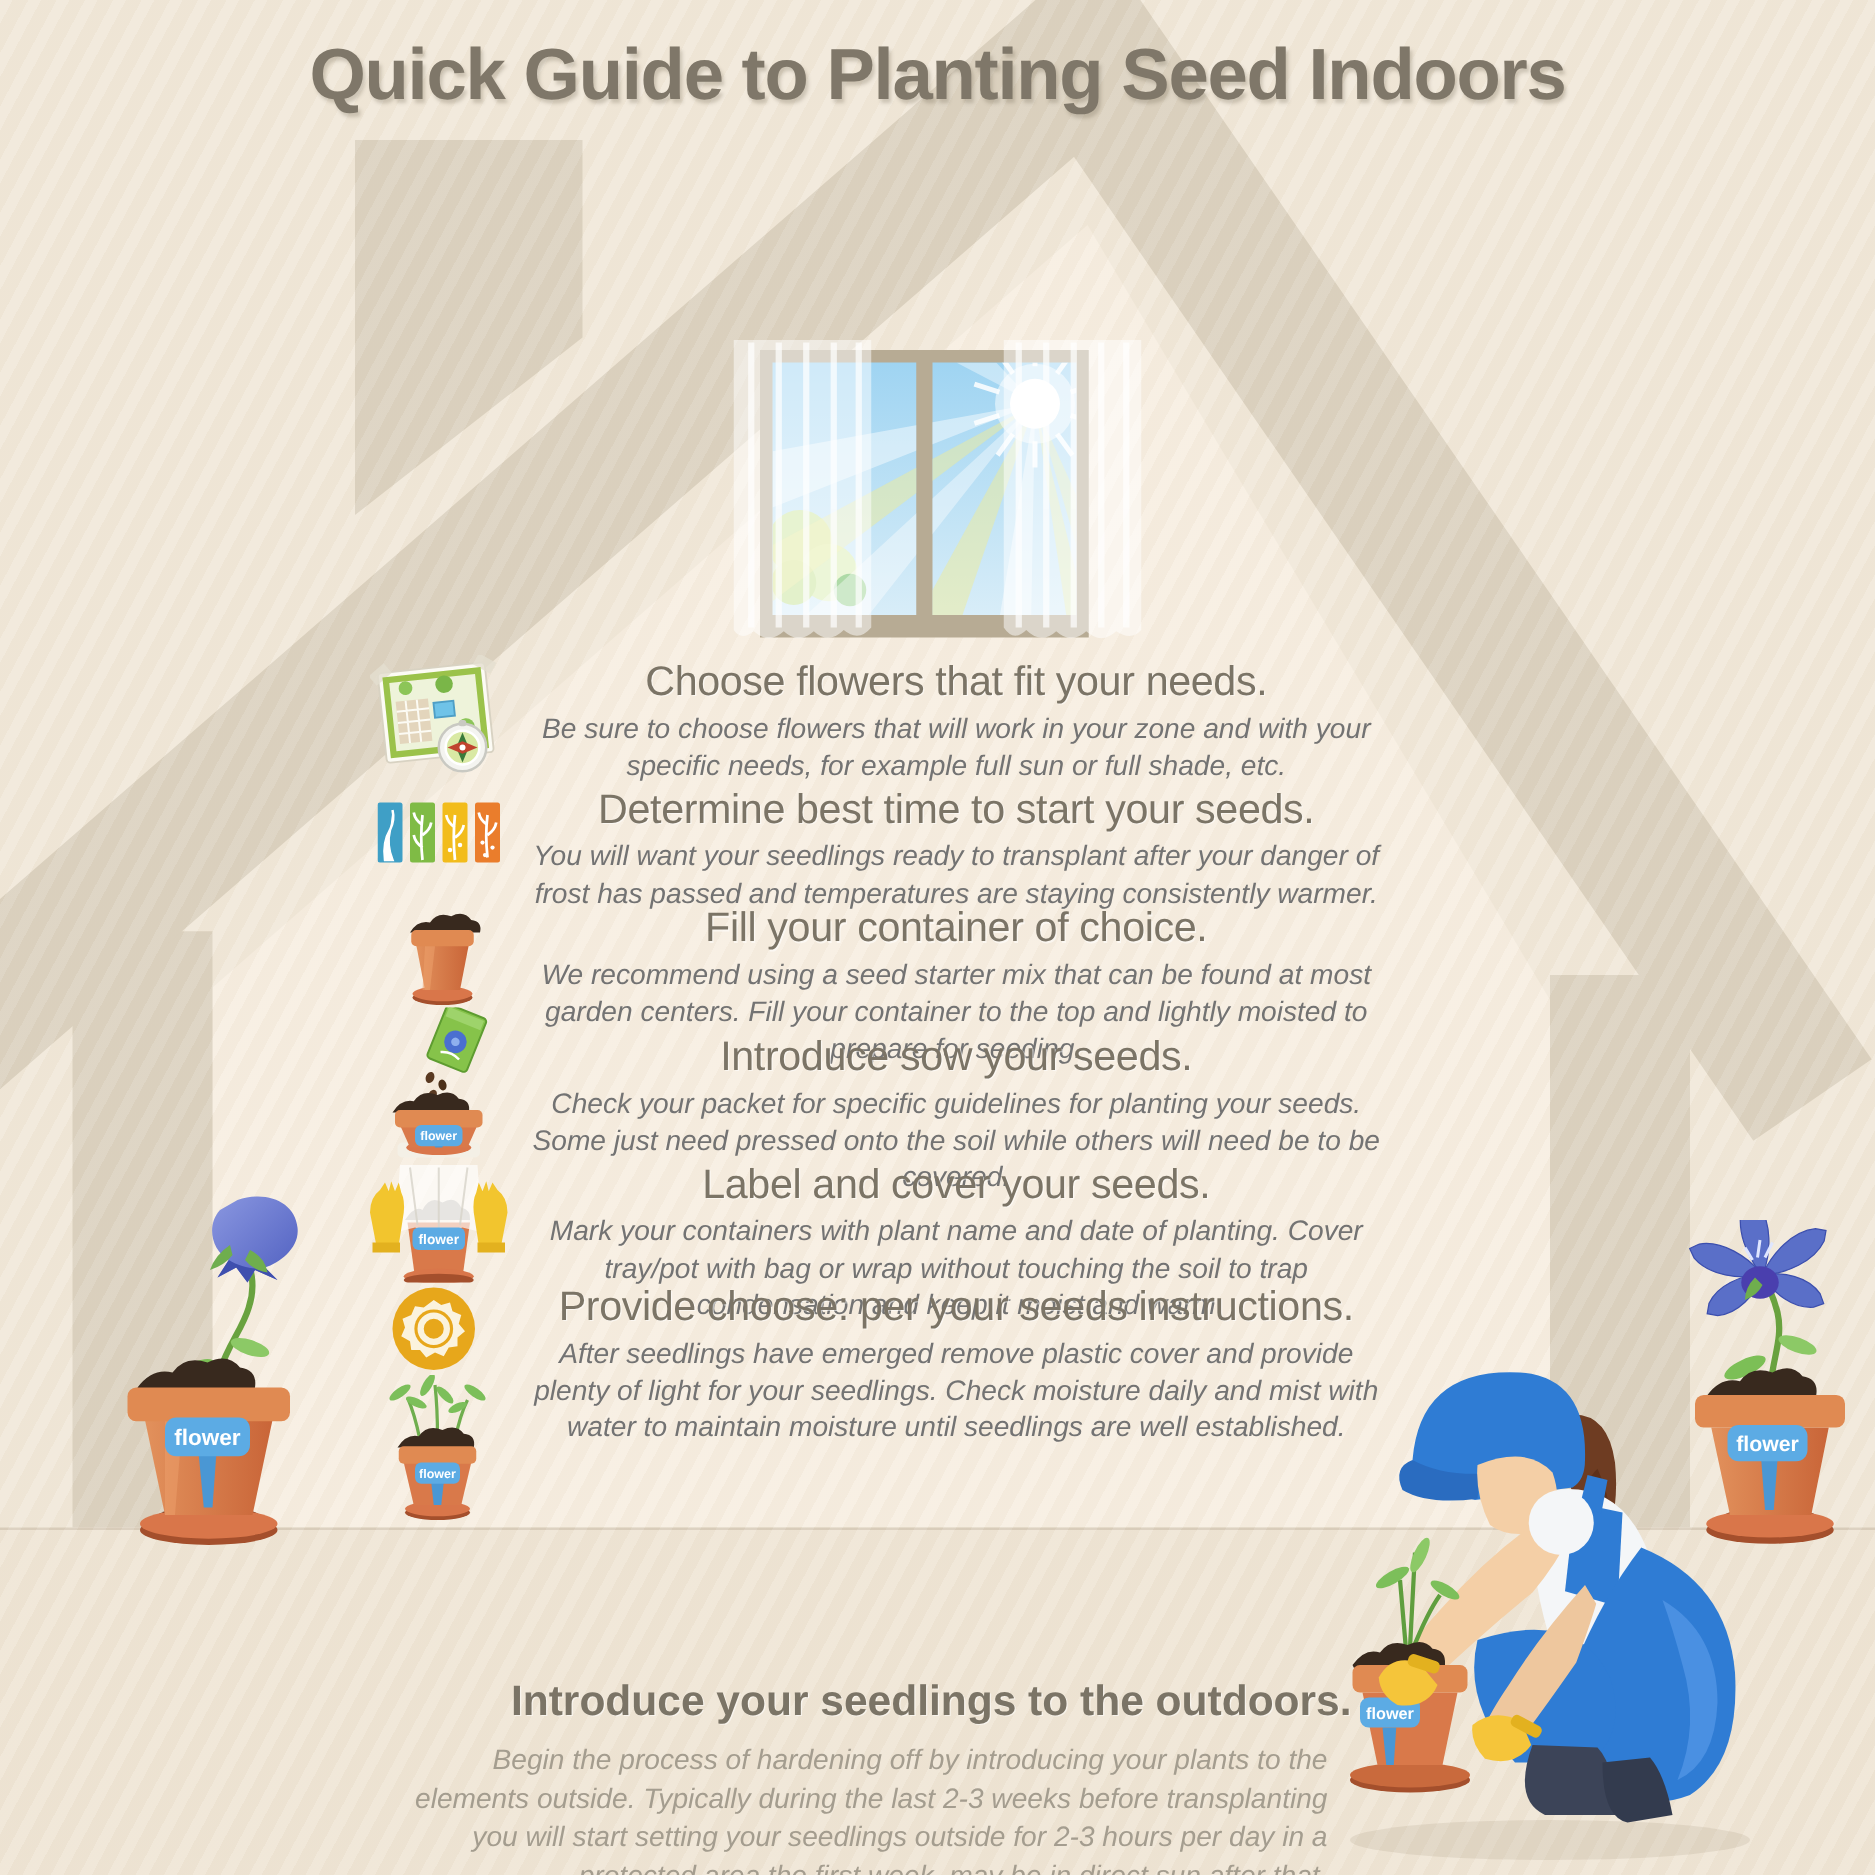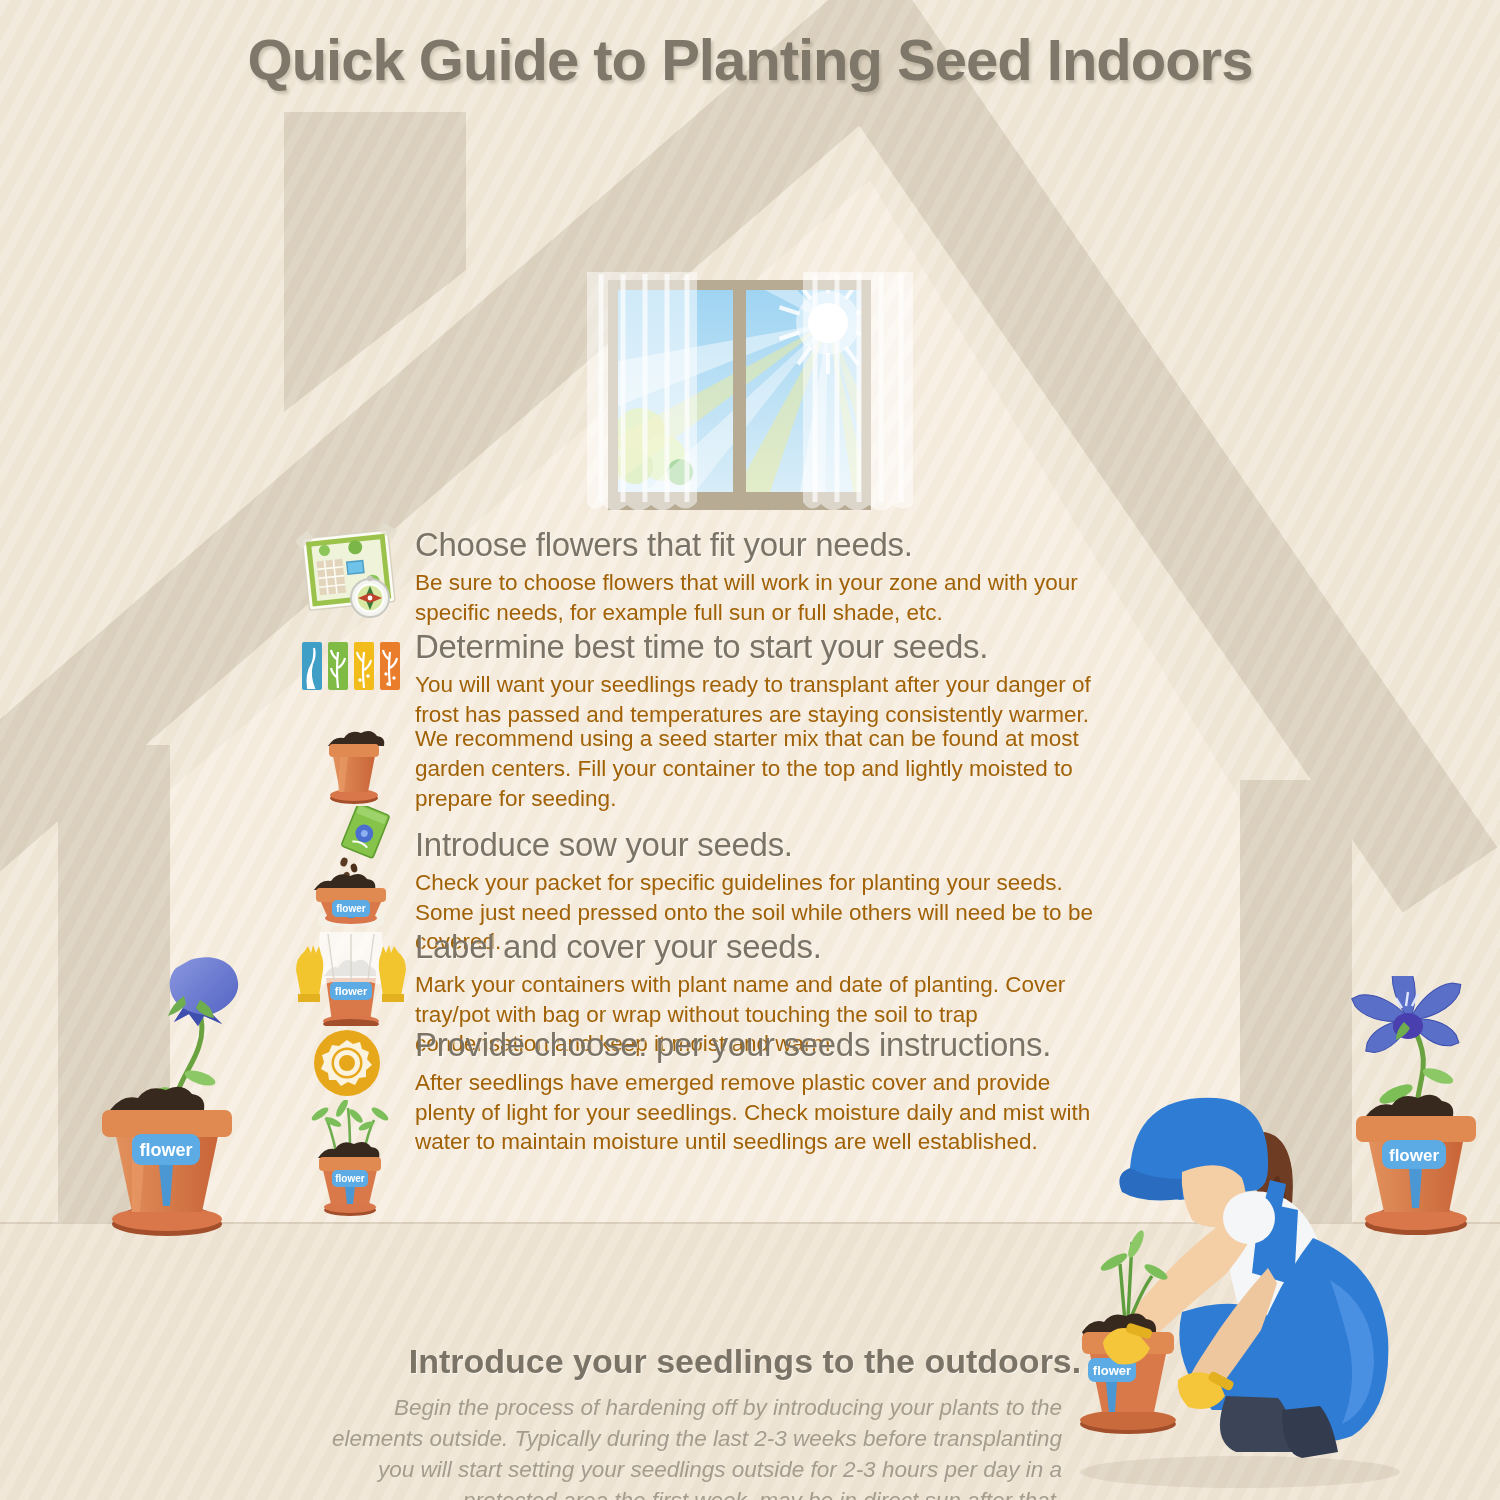--- a/index.html
+++ b/index.html
@@ -8,24 +8,24 @@
   .stripes{position:absolute;inset:0;z-index:1;pointer-events:none;
     background:
       repeating-linear-gradient(118deg, rgba(255,255,255,0.10) 0 9px, rgba(205,190,165,0.07) 9px 20px);
   }
   svg{display:block;}
   .bg{position:absolute;left:0;top:0;z-index:0;}
   .window{position:absolute;left:585px;top:266px;z-index:2;}
   .title{position:absolute;left:0;top:26px;width:100%;text-align:center;z-index:4;
     font-size:58px;font-weight:bold;letter-spacing:-1px;color:#7f7769;
     text-shadow:2px 3px 3px rgba(120,108,88,0.30);}
-  .step-text{position:absolute;left:415px;width:700px;z-index:4;}
+  .step-text{position:absolute;left:415px;width:700px;z-index:4;text-align:center;}
   .step-h{font-size:33px;color:#7b7466;letter-spacing:-0.3px;line-height:1.08;margin:0 0 5px 0;
     text-shadow:1px 1px 0 rgba(255,255,255,0.55);}
-  .step-b{font-size:22.5px;color:#a16207;line-height:1.33;}
+  .step-b{font-size:22.5px;font-style:italic;color:#737373;line-height:1.33;}
   .icon{position:absolute;z-index:3;}
   .outro-h{position:absolute;left:385px;top:1342px;width:720px;text-align:center;z-index:4;
     font-size:34px;color:#7b7466;text-shadow:1px 1px 0 rgba(255,255,255,0.55);font-weight:bold;}
   .outro-b{position:absolute;left:300px;top:1392px;width:762px;text-align:right;z-index:4;
     font-size:22.5px;font-style:italic;color:#a49d8f;line-height:1.38;}
   .art{position:absolute;z-index:3;}
   .tagtext{font-family:"Liberation Sans",sans-serif;font-weight:bold;fill:#fff;}
 </style>
 </head>
 <body>
@@ -242,20 +242,21 @@
 
   <div class="step-text" style="top:527px">
     <div class="step-h">Choose flowers that fit your needs.</div>
     <div class="step-b">Be sure to choose flowers that will work in your zone and with your specific needs, for example full sun or full shade, etc.</div>
   </div>
   <div class="step-text" style="top:629px">
     <div class="step-h">Determine best time to start your seeds.</div>
     <div class="step-b">You will want your seedlings ready to transplant after your danger of frost has passed and temperatures are staying consistently warmer.</div>
   </div>
   <div class="step-text" style="top:724px">
+    <div class="step-h">Fill your container of choice.</div>
     <div class="step-b">We recommend using a seed starter mix that can be found at most garden centers. Fill your container to the top and lightly moisted to prepare for seeding.</div>
   </div>
   <div class="step-text" style="top:827px">
     <div class="step-h">Introduce sow your seeds.</div>
     <div class="step-b">Check your packet for specific guidelines for planting your seeds.  Some just need pressed onto the soil while others will need be to be covered.</div>
   </div>
   <div class="step-text" style="top:929px">
     <div class="step-h">Label and cover your seeds.</div>
     <div class="step-b">Mark your containers with plant name and date of planting. Cover tray/pot with bag or wrap without touching the soil to trap condensation and keep it moist and warm</div>
   </div>

